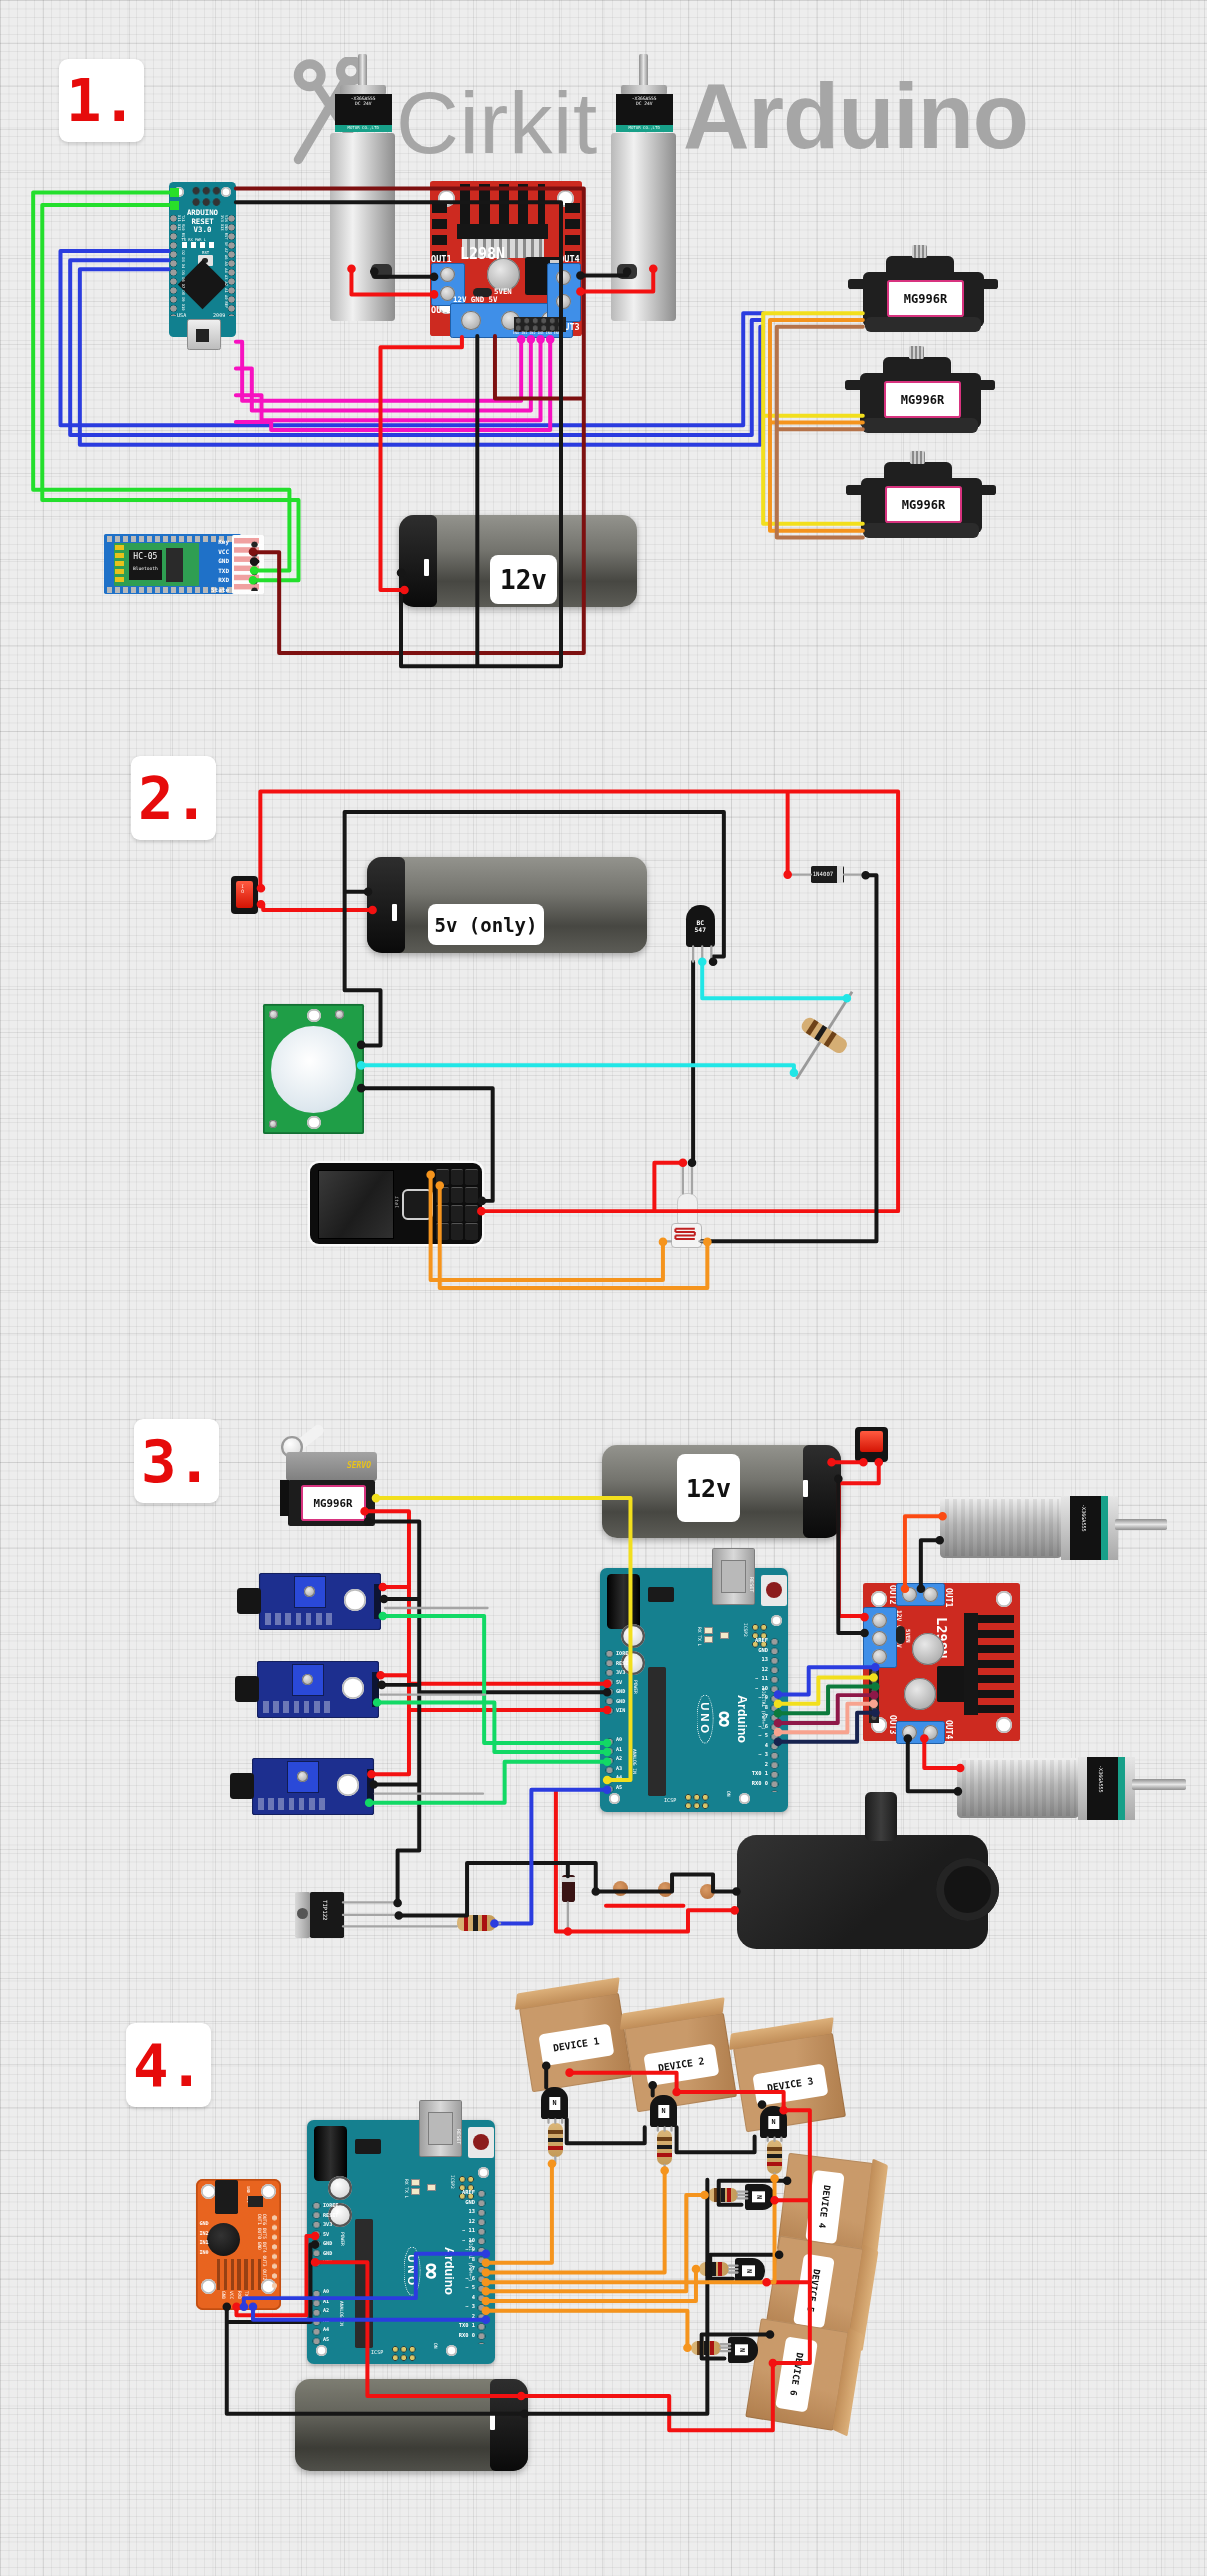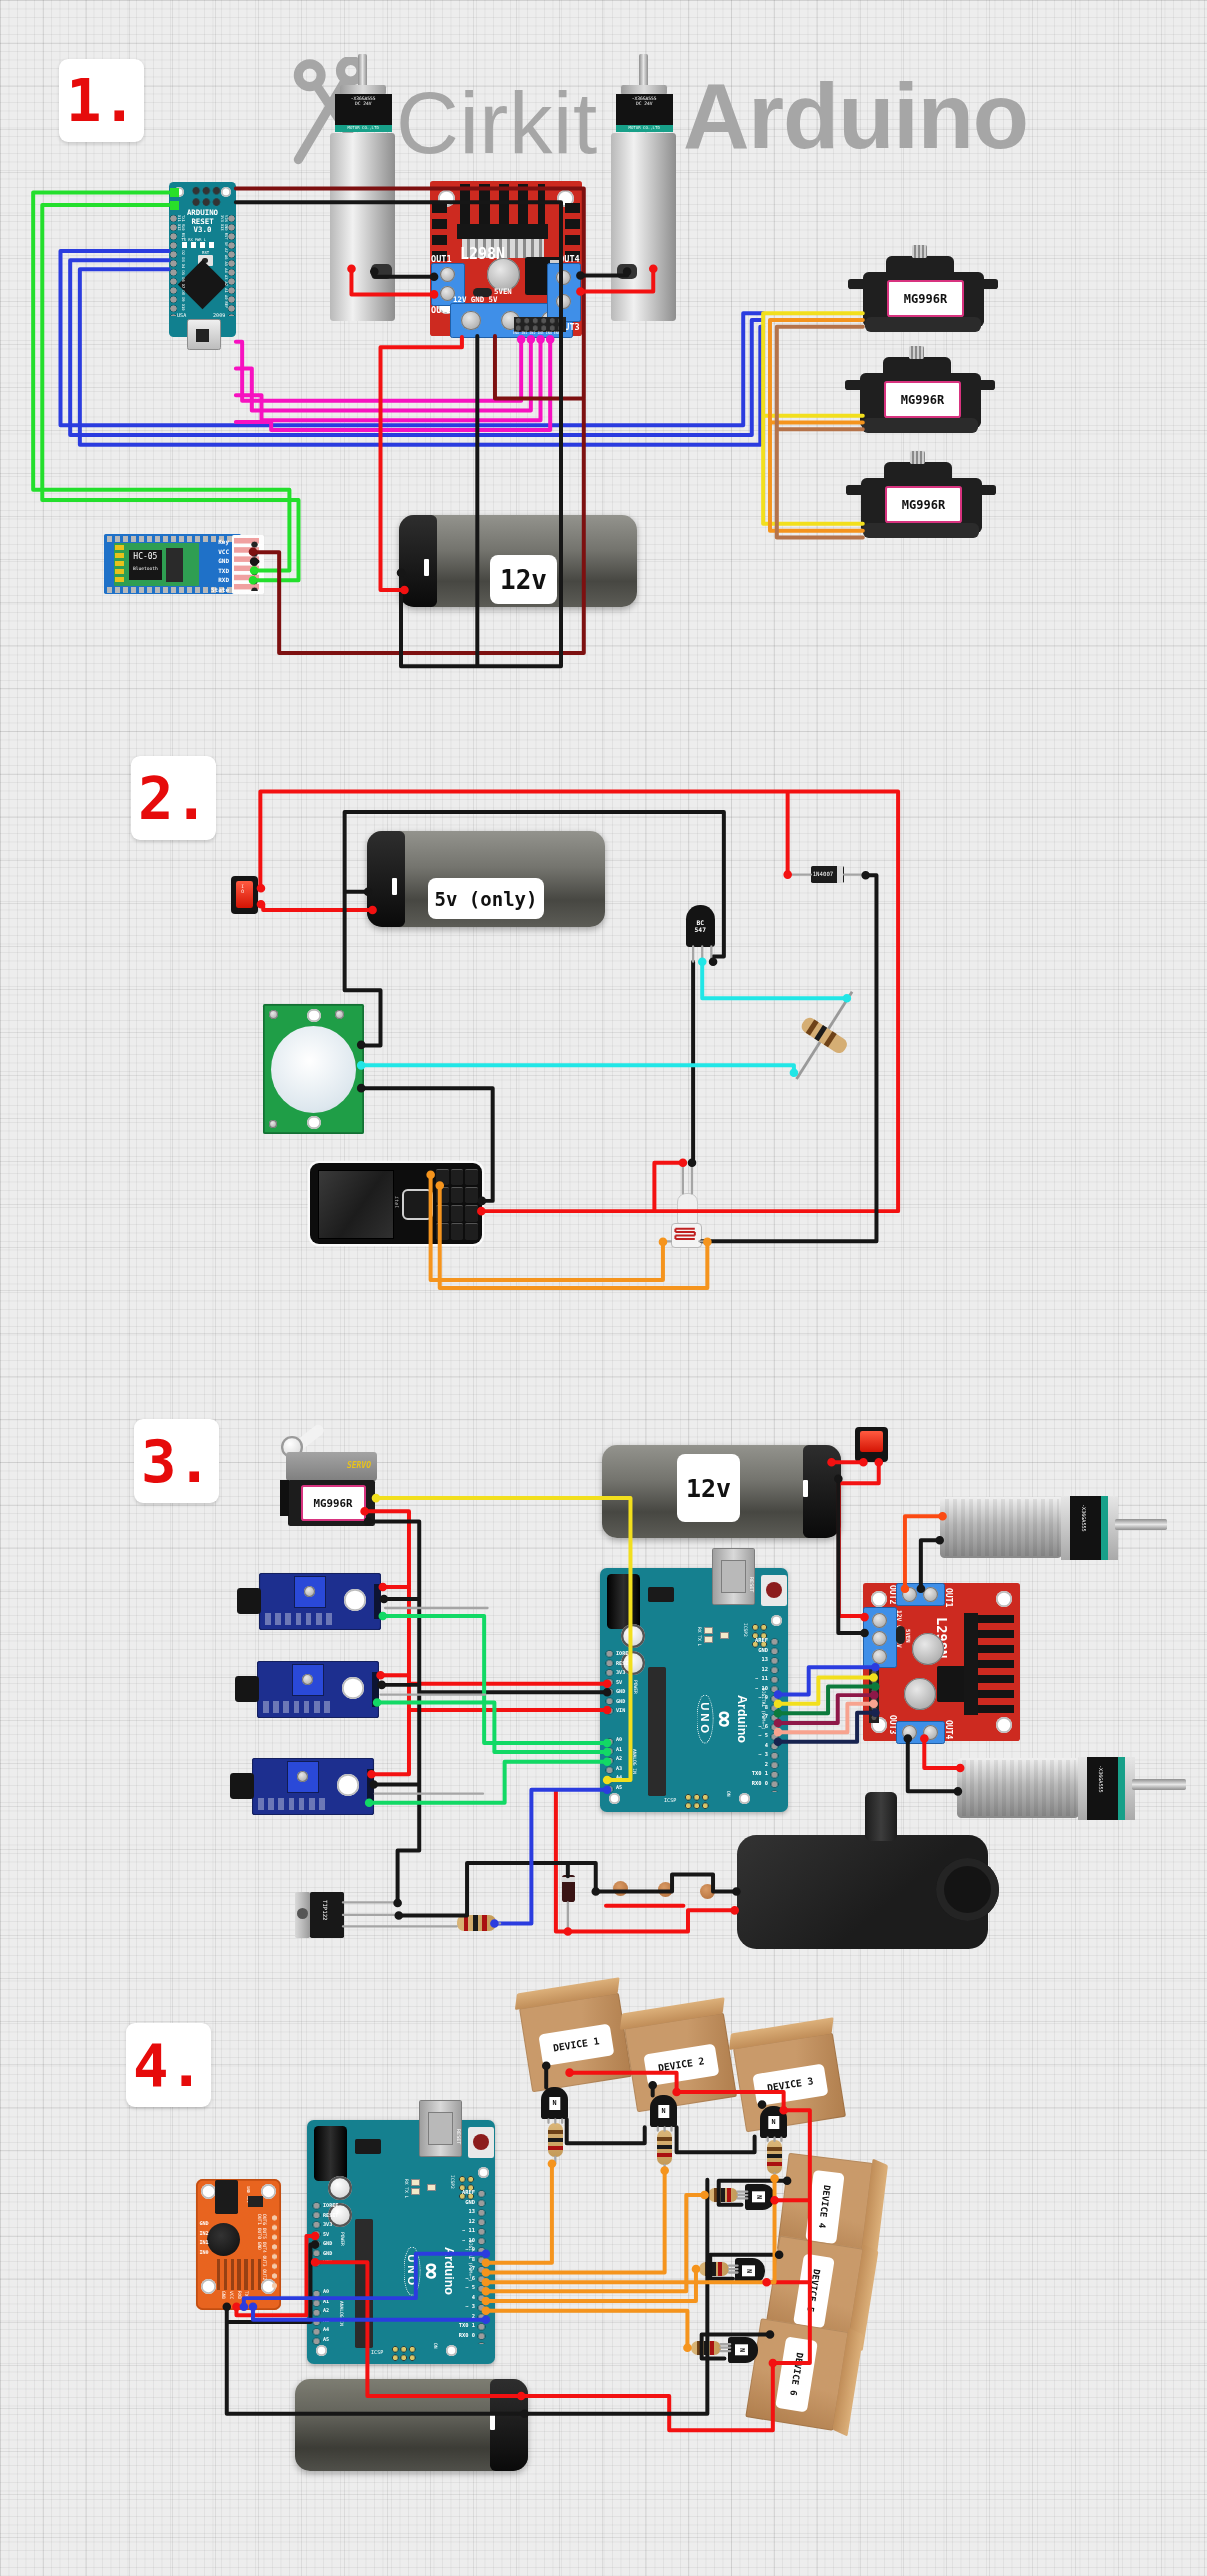--- a/index.html
+++ b/index.html
@@ -252,21 +252,21 @@
     <div class="bslot" style="left:25px;top:44px"></div>
     <div class="blabel" style="left:91px;top:40px;width:67px;height:49px;font-size:26px">
         <span>12v</span>
       </div>
   </div>
 
   <div class="abs" style="left:231px;top:876px;width:27px;height:38px;background:#141414;border-radius:4px">
     <div class="abs" style="left:4.6px;top:4.6px;width:17px;height:27px;background:linear-gradient(180deg,#ff5a40,#d41404);border-radius:2.3px"></div>
     <div class="abs" style="left:10.2px;top:8px;color:#fff;font-size:4.6px;line-height:5.1px">I<br>O</div>
   </div>
-  <div class="batt" style="left:367px;top:831px;width:238px;height:96px">
+  <div class="batt" style="left:367px;top:857px;width:280px;height:96px">
     <div class="bcapL"></div>
     <div class="bslot" style="left:25px;top:47px"></div>
     <div class="blabel" style="left:61px;top:47px;width:116px;height:41px;font-size:19px">
         <span>5v (only)</span>
       </div>
   </div>
 
   <div class="abs" style="left:686px;top:905px;width:28.5px;height:42px;background:#141414;border-radius:14.2px 14.2px 3.4px 3.4px">
     <div class="abs" style="left:0;top:15px;width:28.5px;color:#fff;font-size:6.3px;font-weight:bold;text-align:center;line-height:6.8px">
       <div>BC</div>

